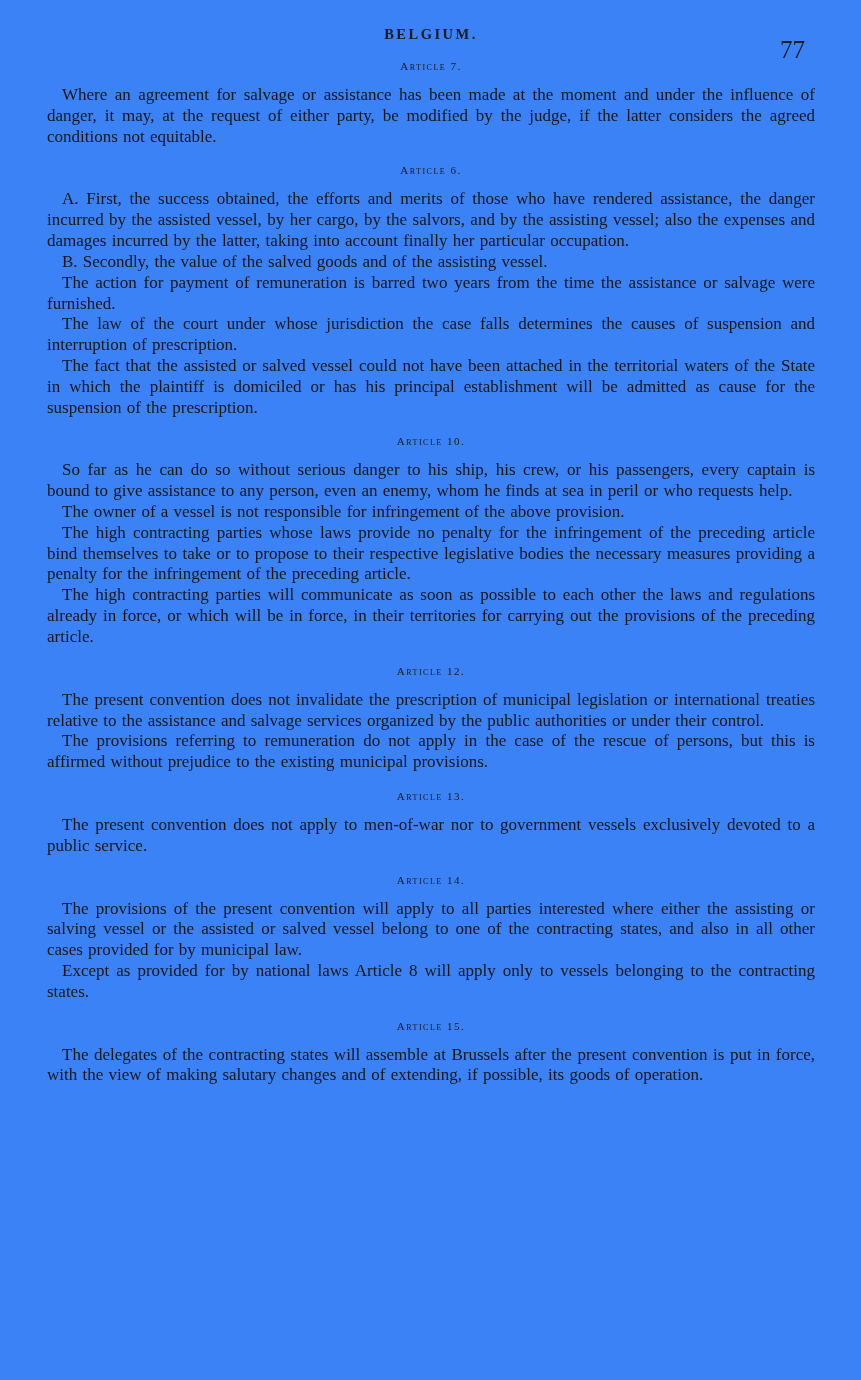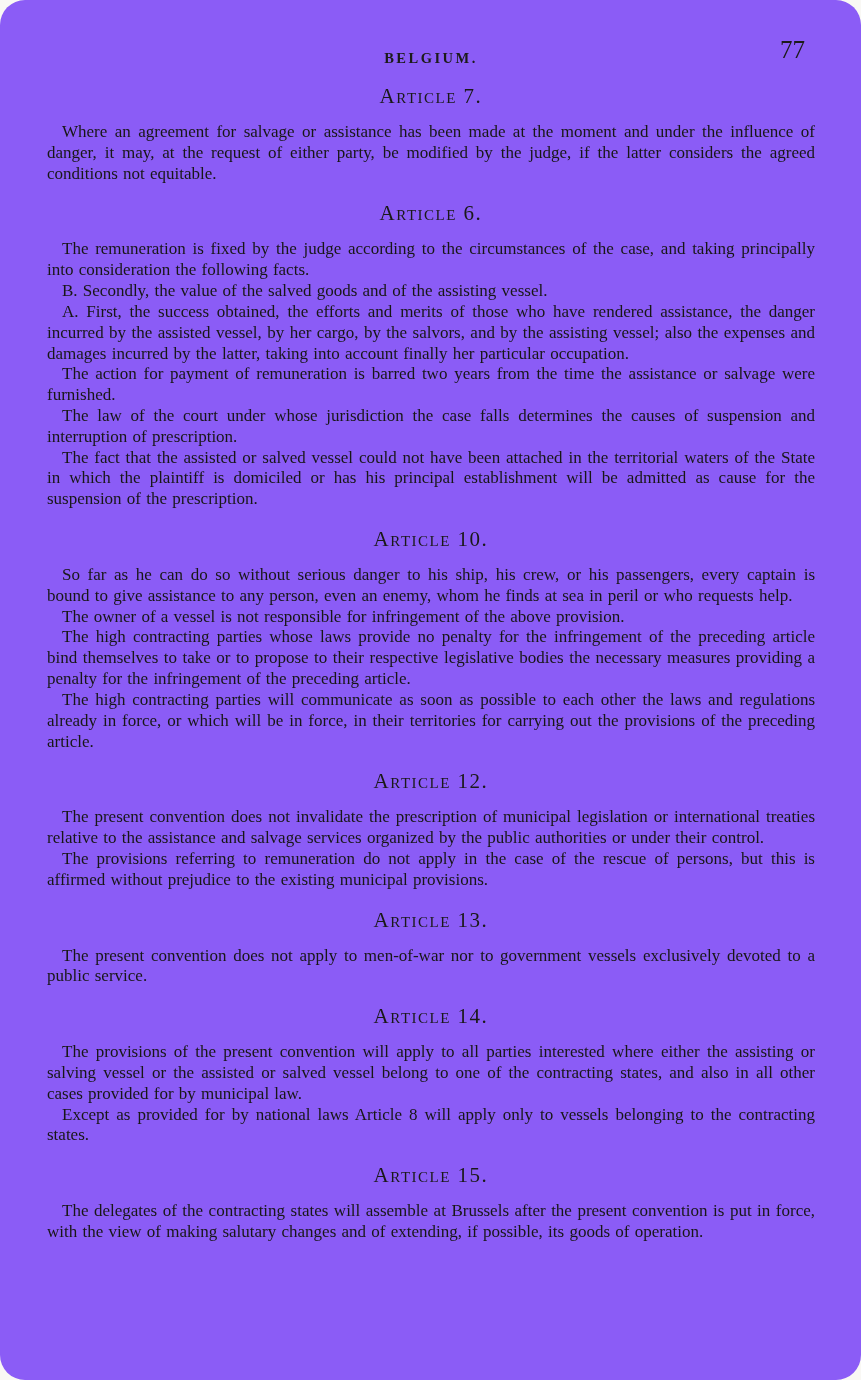--- a/index.html
+++ b/index.html
@@ -12,23 +12,22 @@
     background: #f9f8f4;
     font-family: "Liberation Serif", "DejaVu Serif", serif;
     color: #181716;
     overflow: hidden;
   }
   .page {
     position: relative;
     box-sizing: border-box;
     width: 861px;
     height: 1380px;
-    padding: 46px 46px 0 47px;
-    background: #8b5cf6;
-    border-radius: 25px;
+    padding: 22px 46px 0 47px;
+    background: #3b82f6;
   }
   .running-head {
     text-align: center;
     font-size: 14.5px;
     letter-spacing: 2.5px;
     font-weight: bold;
     color: #1c1b1a;
     margin-top: 4px;
   }
   .page-number {
@@ -36,21 +35,21 @@
     top: 36px;
     right: 56px;
     font-size: 25px;
     color: #1c1b1a;
   }
   .articles {
     margin-top: 6px;
   }
   .article-heading {
     text-align: center;
-    font-size: 21px;
+    font-size: 11px;
     font-weight: normal;
     font-variant: small-caps;
     letter-spacing: 1.5px;
     margin: 17px 0 13px 0;
     color: #1a1918;
   }
   .article-paragraph {
     margin: 0;
     font-size: 17px;
     line-height: 1.225;
@@ -71,23 +70,22 @@
     <div class="running-head">BELGIUM.</div>
     <div class="page-number">77</div>
   </header>
   <main class="articles">
       <section class="article-section">
         <h2 class="article-heading">Article 7.</h2>
         <p class="article-paragraph">Where an agreement for salvage or assistance has been made at the moment and under the influence of danger, it may, at the request of either party, be modified by the judge, if the latter considers the agreed conditions not equitable.</p>
       </section>
       <section class="article-section">
         <h2 class="article-heading">Article 6.</h2>
-        <p class="article-paragraph">The remuneration is fixed by the judge according to the circumstances of the case, and taking principally into consideration the following facts.</p>
+        <p class="article-paragraph">A. First, the success obtained, the efforts and merits of those who have rendered assistance, the danger incurred by the assisted vessel, by her cargo, by the salvors, and by the assisting vessel; also the expenses and damages incurred by the latter, taking into account finally her particular occupation.</p>
         <p class="article-paragraph">B. Secondly, the value of the salved goods and of the assisting vessel.</p>
-        <p class="article-paragraph">A. First, the success obtained, the efforts and merits of those who have rendered assistance, the danger incurred by the assisted vessel, by her cargo, by the salvors, and by the assisting vessel; also the expenses and damages incurred by the latter, taking into account finally her particular occupation.</p>
       </section>
       <section class="article-section">
         <p class="article-paragraph">The action for payment of remuneration is barred two years from the time the assistance or salvage were furnished.</p>
         <p class="article-paragraph">The law of the court under whose jurisdiction the case falls determines the causes of suspension and interruption of prescription.</p>
         <p class="article-paragraph">The fact that the assisted or salved vessel could not have been attached in the territorial waters of the State in which the plaintiff is domiciled or has his principal establishment will be admitted as cause for the suspension of the prescription.</p>
       </section>
       <section class="article-section">
         <h2 class="article-heading">Article 10.</h2>
         <p class="article-paragraph">So far as he can do so without serious danger to his ship, his crew, or his passengers, every captain is bound to give assistance to any person, even an enemy, whom he finds at sea in peril or who requests help.</p>
         <p class="article-paragraph">The owner of a vessel is not responsible for infringement of the above provision.</p>

